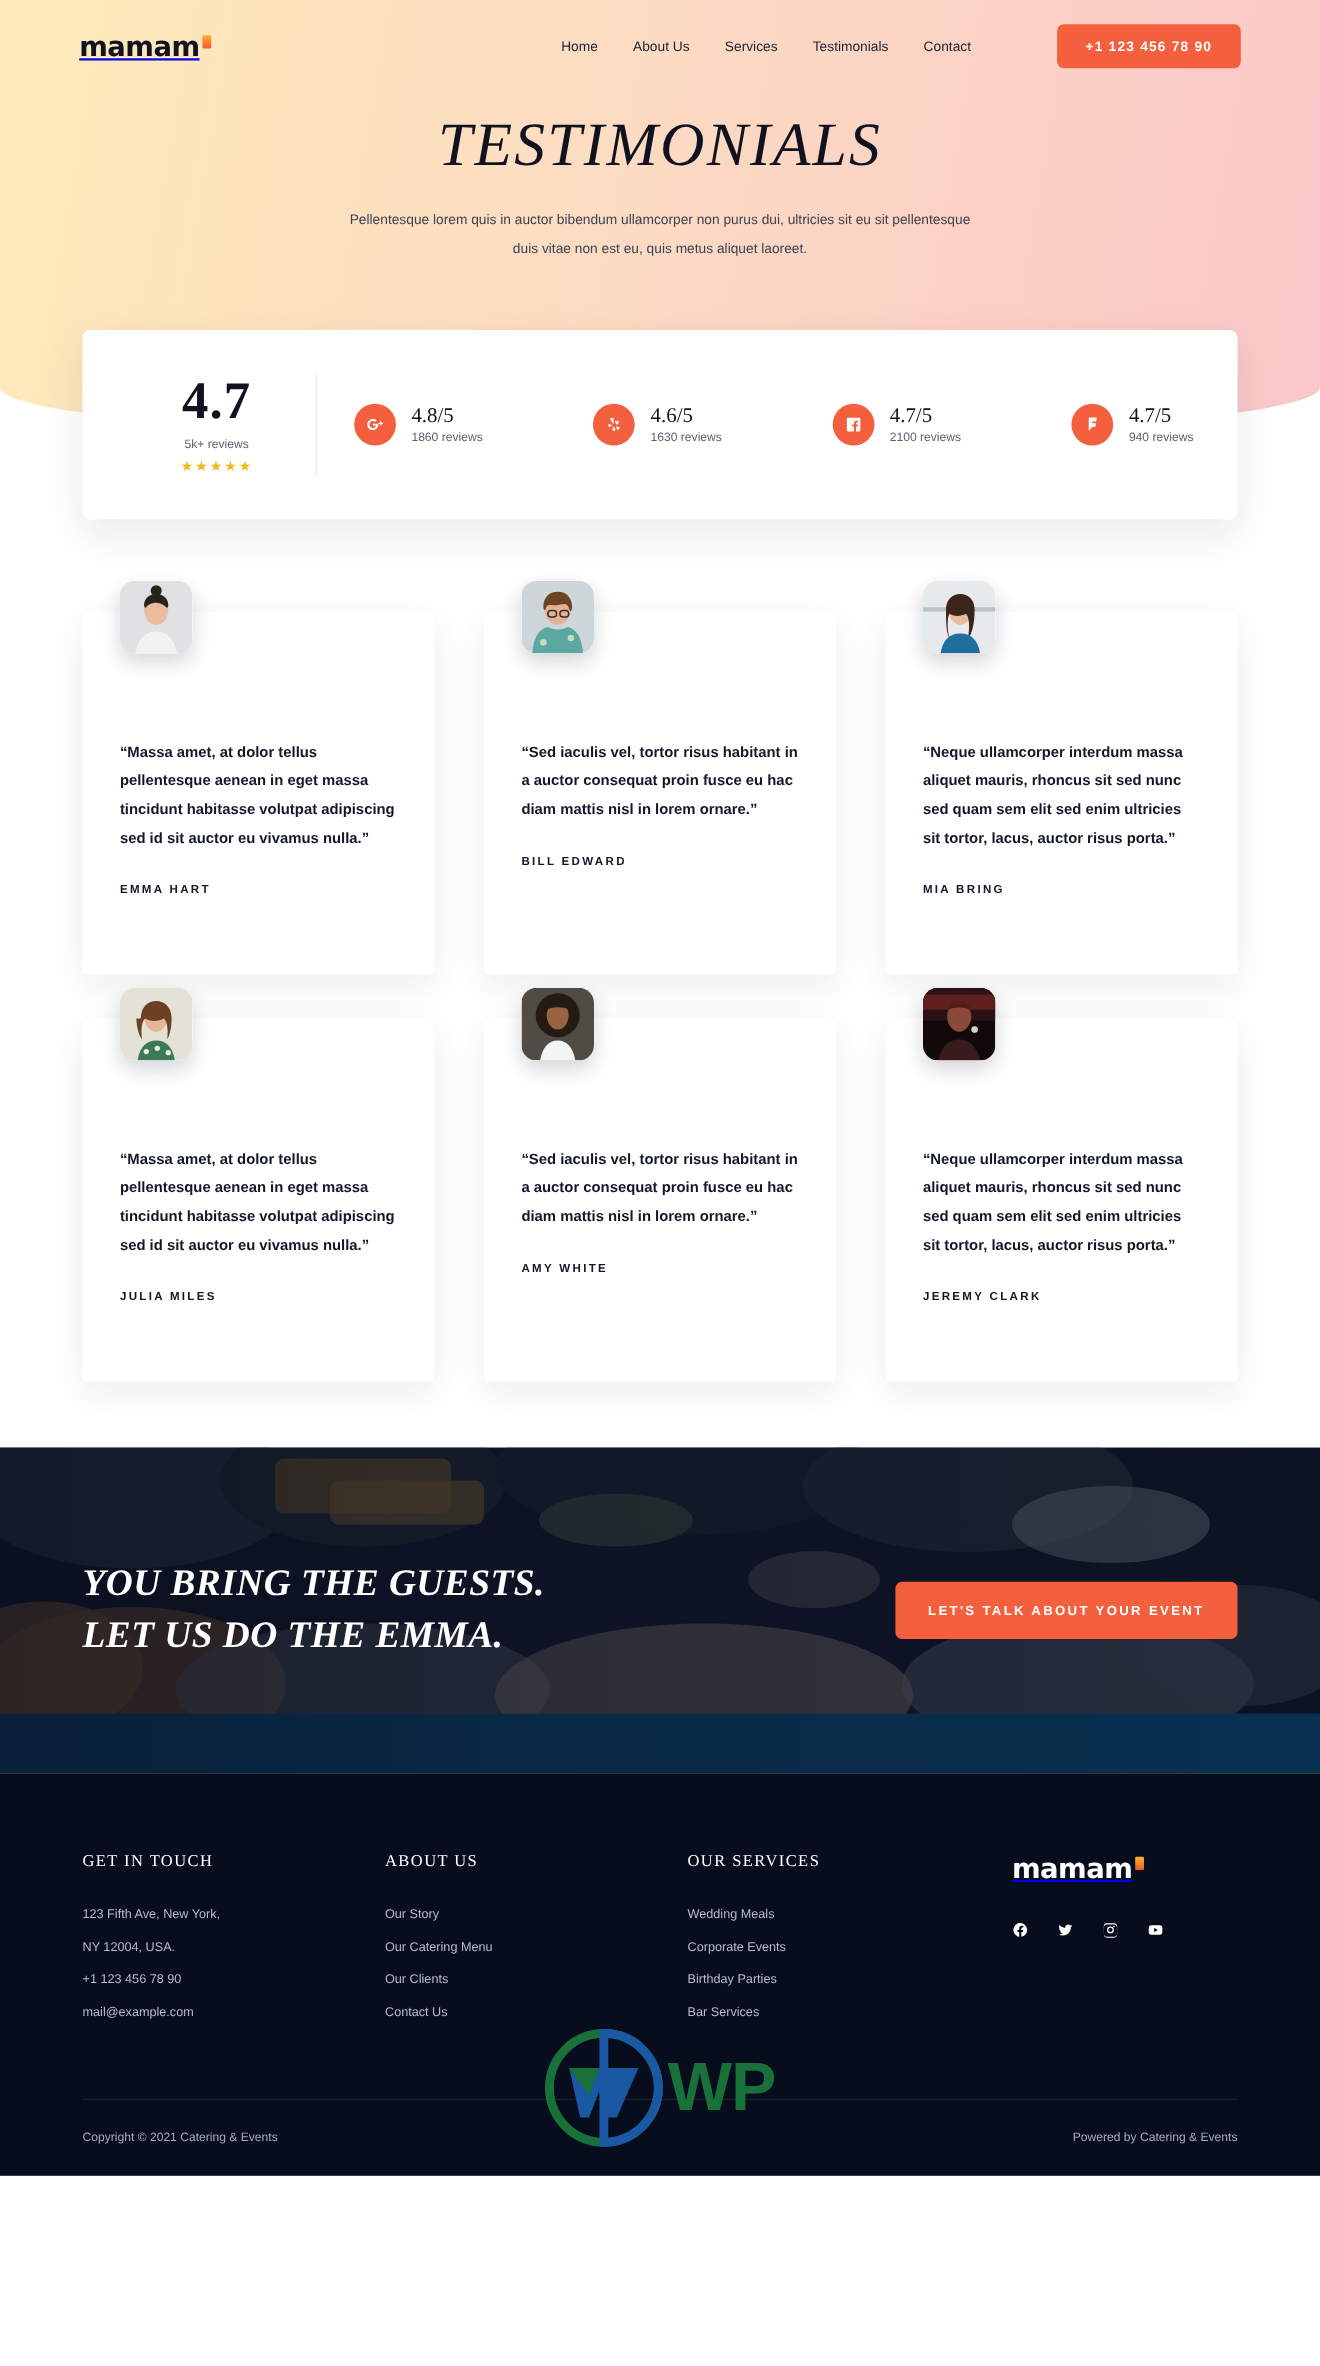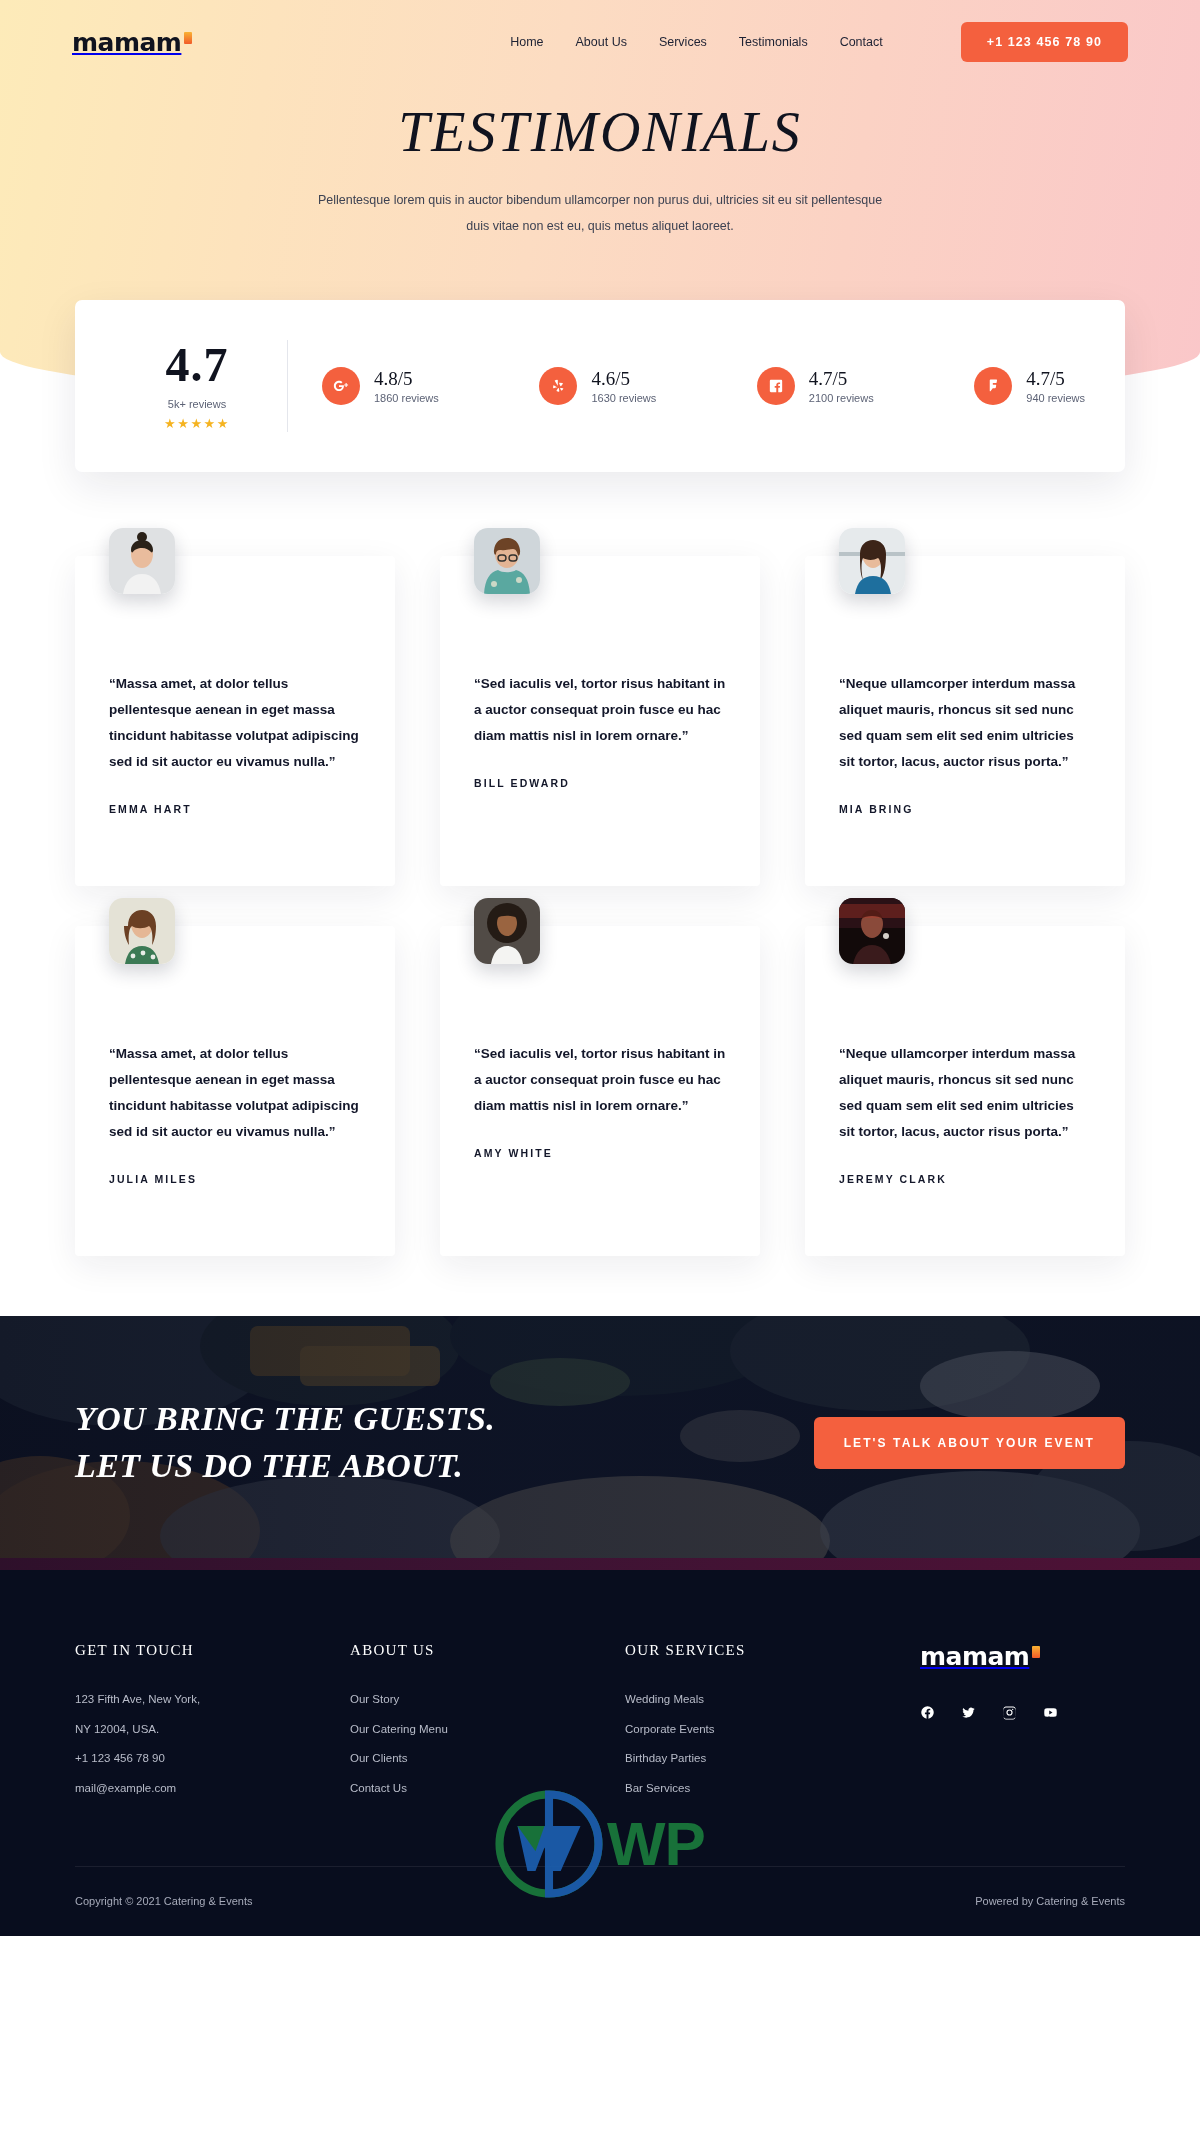--- a/index.html
+++ b/index.html
@@ -119,22 +119,22 @@
   }
   .avatar .face { width:100%; height:100%; display:block; }
   .quote { font-size:13.5px; line-height:1.92; color:#13172a; font-weight:600; }
   .author {
     margin-top:28px; font-size:10.5px; letter-spacing:2.1px;
     color:#13172a; font-weight:700;
   }
 
   
   .cta {
-    position:relative; height:254px; overflow:hidden;
-    background:#be185d;
+    position:relative; height:296px; overflow:hidden;
+    background:#0369a1;
   }
   .cta-photo { position:absolute; inset:0; }
   .cta-shade {
     position:absolute; inset:0;
     background:linear-gradient(90deg,rgba(10,14,30,.80) 0%,rgba(12,17,35,.72) 45%,rgba(10,14,30,.62) 100%);
   }
   .cta-inner {
     position:relative; z-index:4; height:100%;
     display:flex; align-items:center; padding:0 75px;
   }
@@ -181,21 +181,21 @@
 
   .copybar {
     margin-top:62px; border-top:1px solid rgba(255,255,255,.08);
     height:70px; display:flex; align-items:center;
     font-size:11px; color:#a7abba;
   }
   .copybar .right { margin-left:auto; }
 
   
   .wm {
-    position:absolute; left:0; right:0; bottom:38px;
+    position:absolute; left:0; right:0; bottom:26px;
     display:flex; align-items:center; justify-content:center;
     gap:4px; pointer-events:none; z-index:30; opacity:.92;
   }
   .wm-mark { width:108px; height:108px; }
   .wm-wp {
     font-family:"Liberation Sans", sans-serif;
     font-size:62px; font-weight:700; color:#1a7a3c; letter-spacing:-1px;
   }
   .wm-cn {
     font-family:"DejaVu Sans", sans-serif;
@@ -401,21 +401,21 @@
     <ellipse cx="330" cy="220" rx="170" ry="60" fill="#8a8f93" opacity=".6"></ellipse>
     <ellipse cx="640" cy="225" rx="190" ry="65" fill="#d7c6a0" opacity=".55"></ellipse>
     <ellipse cx="980" cy="215" rx="160" ry="60" fill="#9aa2a7" opacity=".5"></ellipse>
     <ellipse cx="1130" cy="180" rx="100" ry="55" fill="#55606a" opacity=".6"></ellipse>
     <ellipse cx="740" cy="120" rx="60" ry="26" fill="#e0d6bd" opacity=".35"></ellipse>
   </svg>
   <div class="cta-shade"></div>
   <div class="cta-inner">
     <h2 class="cta-title">
       <span style="display:block">YOU BRING THE GUESTS.</span>
-      <span style="display:block">LET US DO THE ABOUT.</span>
+      <span style="display:block">LET US DO THE EMMA.</span>
     </h2>
     <button class="cta-btn">LET'S TALK ABOUT YOUR EVENT</button>
   </div>
 </section>
 
 <footer class="footer">
   <div class="fcols">
 
     <div class="fcol">
       <div class="fhead">GET IN TOUCH</div>

